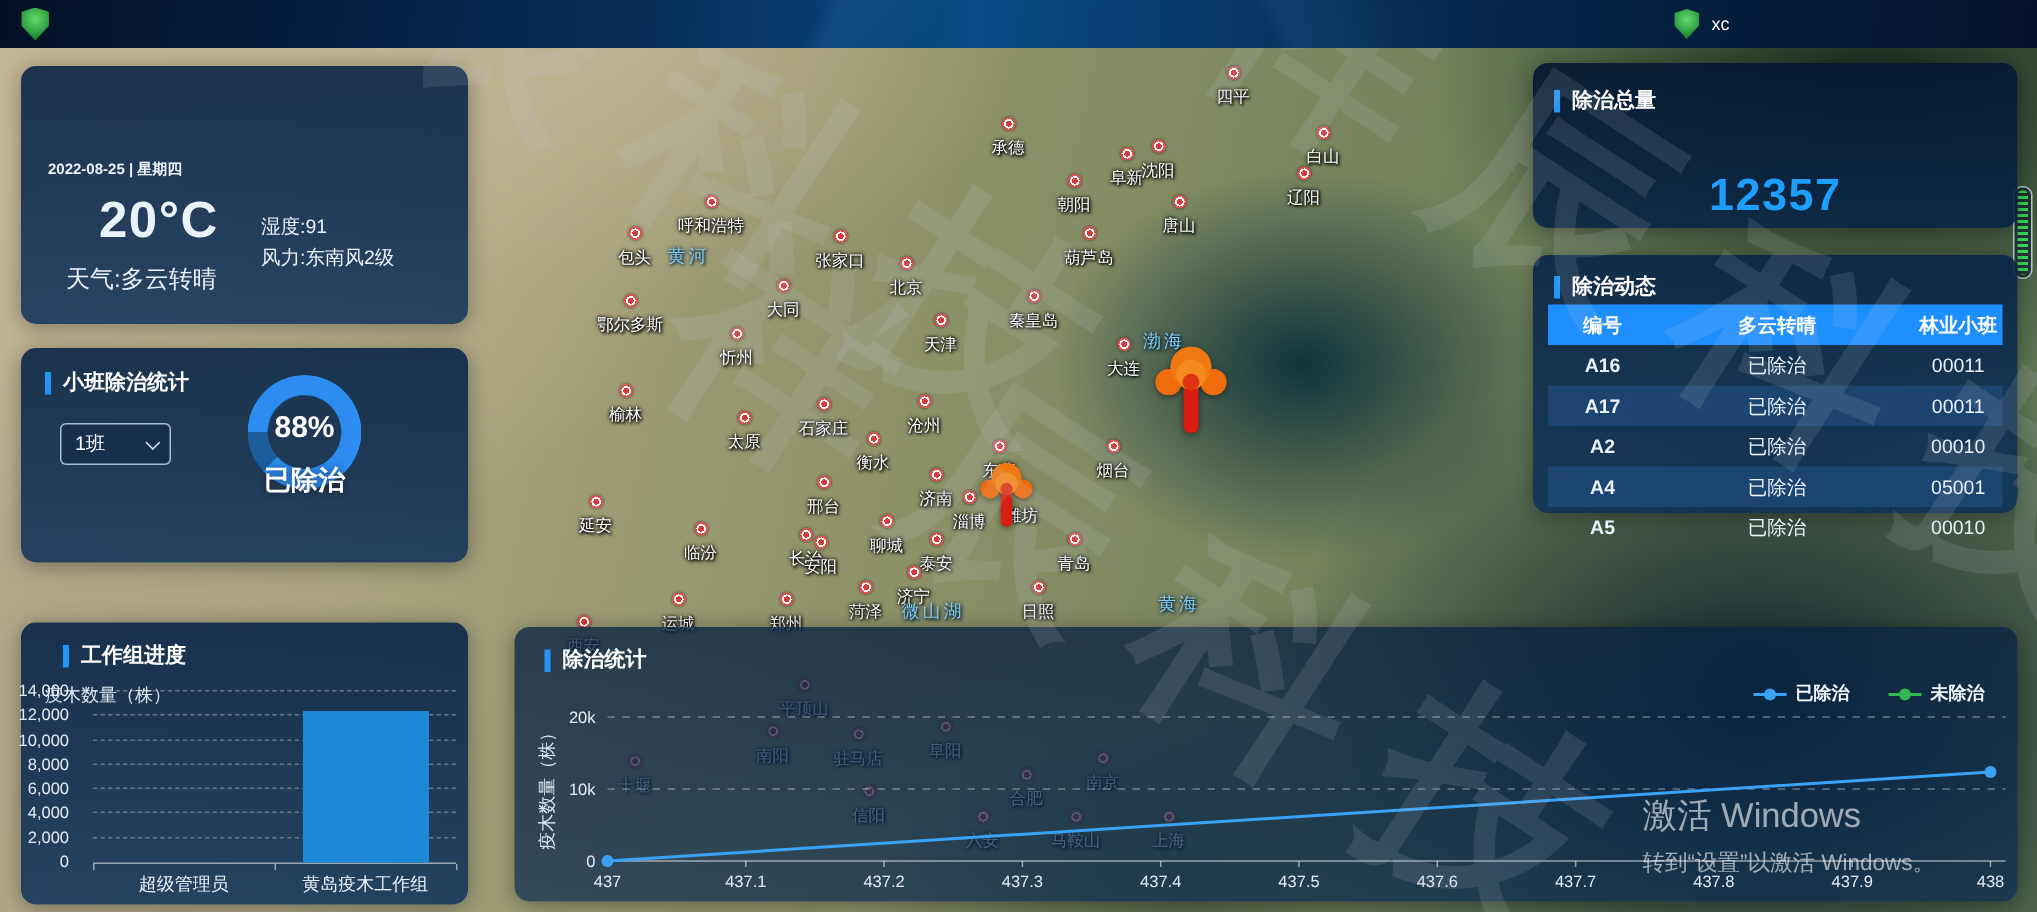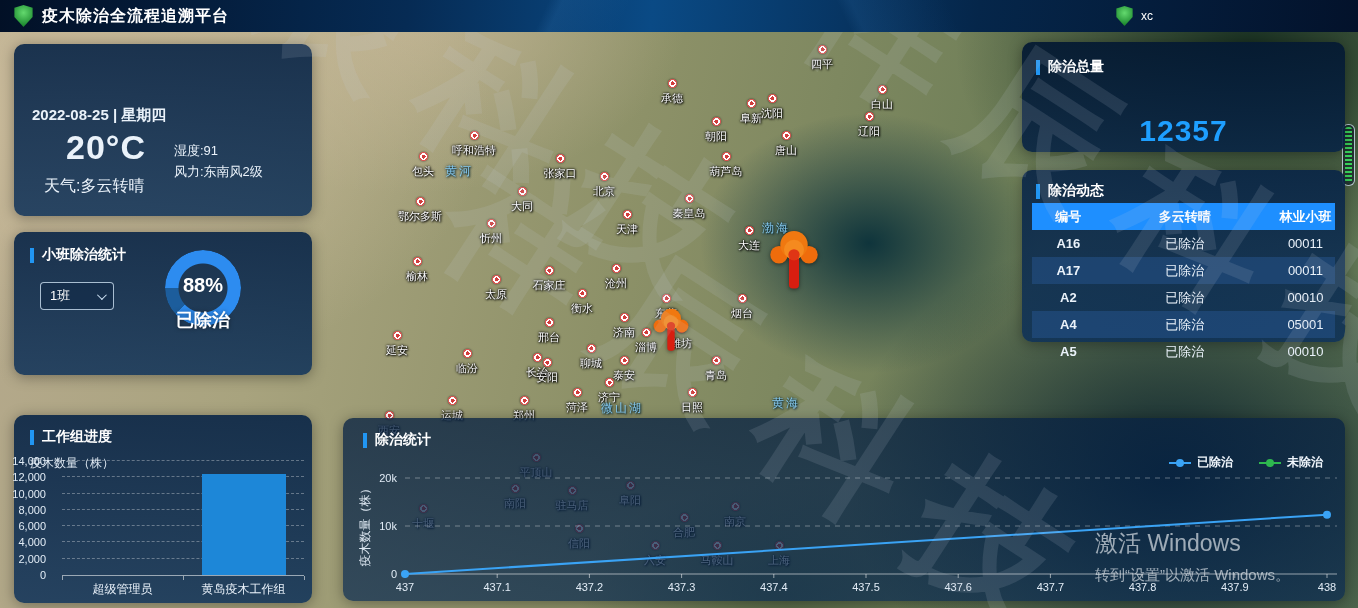--- a/index.html
+++ b/index.html
@@ -84,36 +84,36 @@
   .selectbox {
     display:inline-flex; align-items:center; justify-content:space-between;
     border:1px solid rgba(185,205,224,.9); border-radius:4px; background:rgba(10,35,65,.45);
     color:#fff; font-size:13px; padding:0 9px; cursor:pointer;
   }
   .chev { width:7px; height:7px; border-right:1.6px solid #cfe3f5; border-bottom:1.6px solid #cfe3f5; transform:rotate(45deg) translateY(-2px); }
   
   #panel-project { left:14px; top:44px; width:298px; height:172px; }
   #pp-row1 { position:absolute; left:18px; top:20px; display:flex; align-items:center; gap:6px; font-size:14px; }
   #pp-select { width:108px; height:30px; }
-  #pp-date { position:absolute; left:18px; top:62px; font-size:15px; font-weight:bold; }
+  #pp-date { position:absolute; left:18px; top:62px; font-size:10px; font-weight:bold; }
   #pp-temp { position:absolute; left:52px; top:84px; font-size:34px; font-weight:bold; letter-spacing:1px; }
   #pp-weather { position:absolute; left:30px; top:132px; font-size:16px; }
   #pp-hum { position:absolute; left:160px; top:98px; font-size:13px; }
   #pp-wind { position:absolute; left:160px; top:119px; font-size:13px; }
   
   #panel-class { left:14px; top:232px; width:298px; height:143px; }
   #panel-class .panel-title { position:absolute; left:16px; top:14px; }
   #cp-select { position:absolute; left:26px; top:50px; width:74px; height:28px; }
   #donut { position:absolute; left:151px; top:18px; width:76px; height:76px; border-radius:50%;
            -webkit-mask:radial-gradient(circle,transparent 0 24px,#000 25px); mask:radial-gradient(circle,transparent 0 24px,#000 25px); }
   #donut-pct { position:absolute; left:151px; top:42px; width:76px; text-align:center; font-size:20px; font-weight:bold; color:#fff; }
   #donut-label { position:absolute; left:139px; top:76px; width:100px; text-align:center; font-size:18px; font-weight:bold; color:#fff; text-shadow:0 0 4px rgba(0,0,0,.5); }
   
   #panel-workgroup { left:14px; top:415px; width:298px; height:188px; }
-  #panel-workgroup .panel-title { position:absolute; left:16px; top:13px; }
+  #panel-workgroup .panel-title { position:absolute; left:28px; top:13px; }
   #wg-ylabel { position:absolute; left:16px; top:40px; font-size:12px; color:#dfe9f3; }
   #wg-plot { position:absolute; left:48px; top:47px; width:242px; height:114px; border-bottom:1px solid rgba(255,255,255,.55); }
   .wg-grid { position:absolute; left:0; width:100%; height:0; border-top:1px dashed rgba(255,255,255,.32); }
   .wg-ytick { position:absolute; right:258px; width:40px; text-align:right; font-size:11px; color:#e2ecf6; }
   .wg-bar { position:absolute; bottom:0; background:#1d87d8; }
   .wg-cat { position:absolute; top:166px; font-size:12px; color:#e9f1fa; text-align:center; transform:translateX(-50%); white-space:nowrap; }
   .wg-tick { position:absolute; top:161px; width:1px; height:4px; background:rgba(255,255,255,.55); }
   
   #panel-total { left:1022px; top:42px; width:323px; height:110px; background:linear-gradient(180deg,rgba(5,26,50,.95),rgba(8,36,68,.9)); }
   #panel-total .panel-title { position:absolute; left:14px; top:16px; }
@@ -234,21 +234,20 @@
   <div class="stripes"></div>
 </div>
 
 <div class="watermark" style="left:60px; top:-30px;">祥辰科技</div>
 <div class="watermark" style="left:760px; top:90px;">祥辰科技</div>
 <div class="watermark" style="left:400px; top:300px;">祥辰科技</div>
 
 <header id="top-bar">
   <div id="brand">
     <span class="shield"></span>
-    <h1>疫木除治全流程追溯平台</h1>
   </div>
   <div id="user-box">
     <span class="shield" style="width:17px;height:20px;"></span>
     <span class="name">xc</span>
   </div>
 </header>
 
 <section class="panel" id="panel-project">
   <div id="pp-date">2022-08-25 | 星期四</div>
   <div id="pp-temp">20°C</div>

